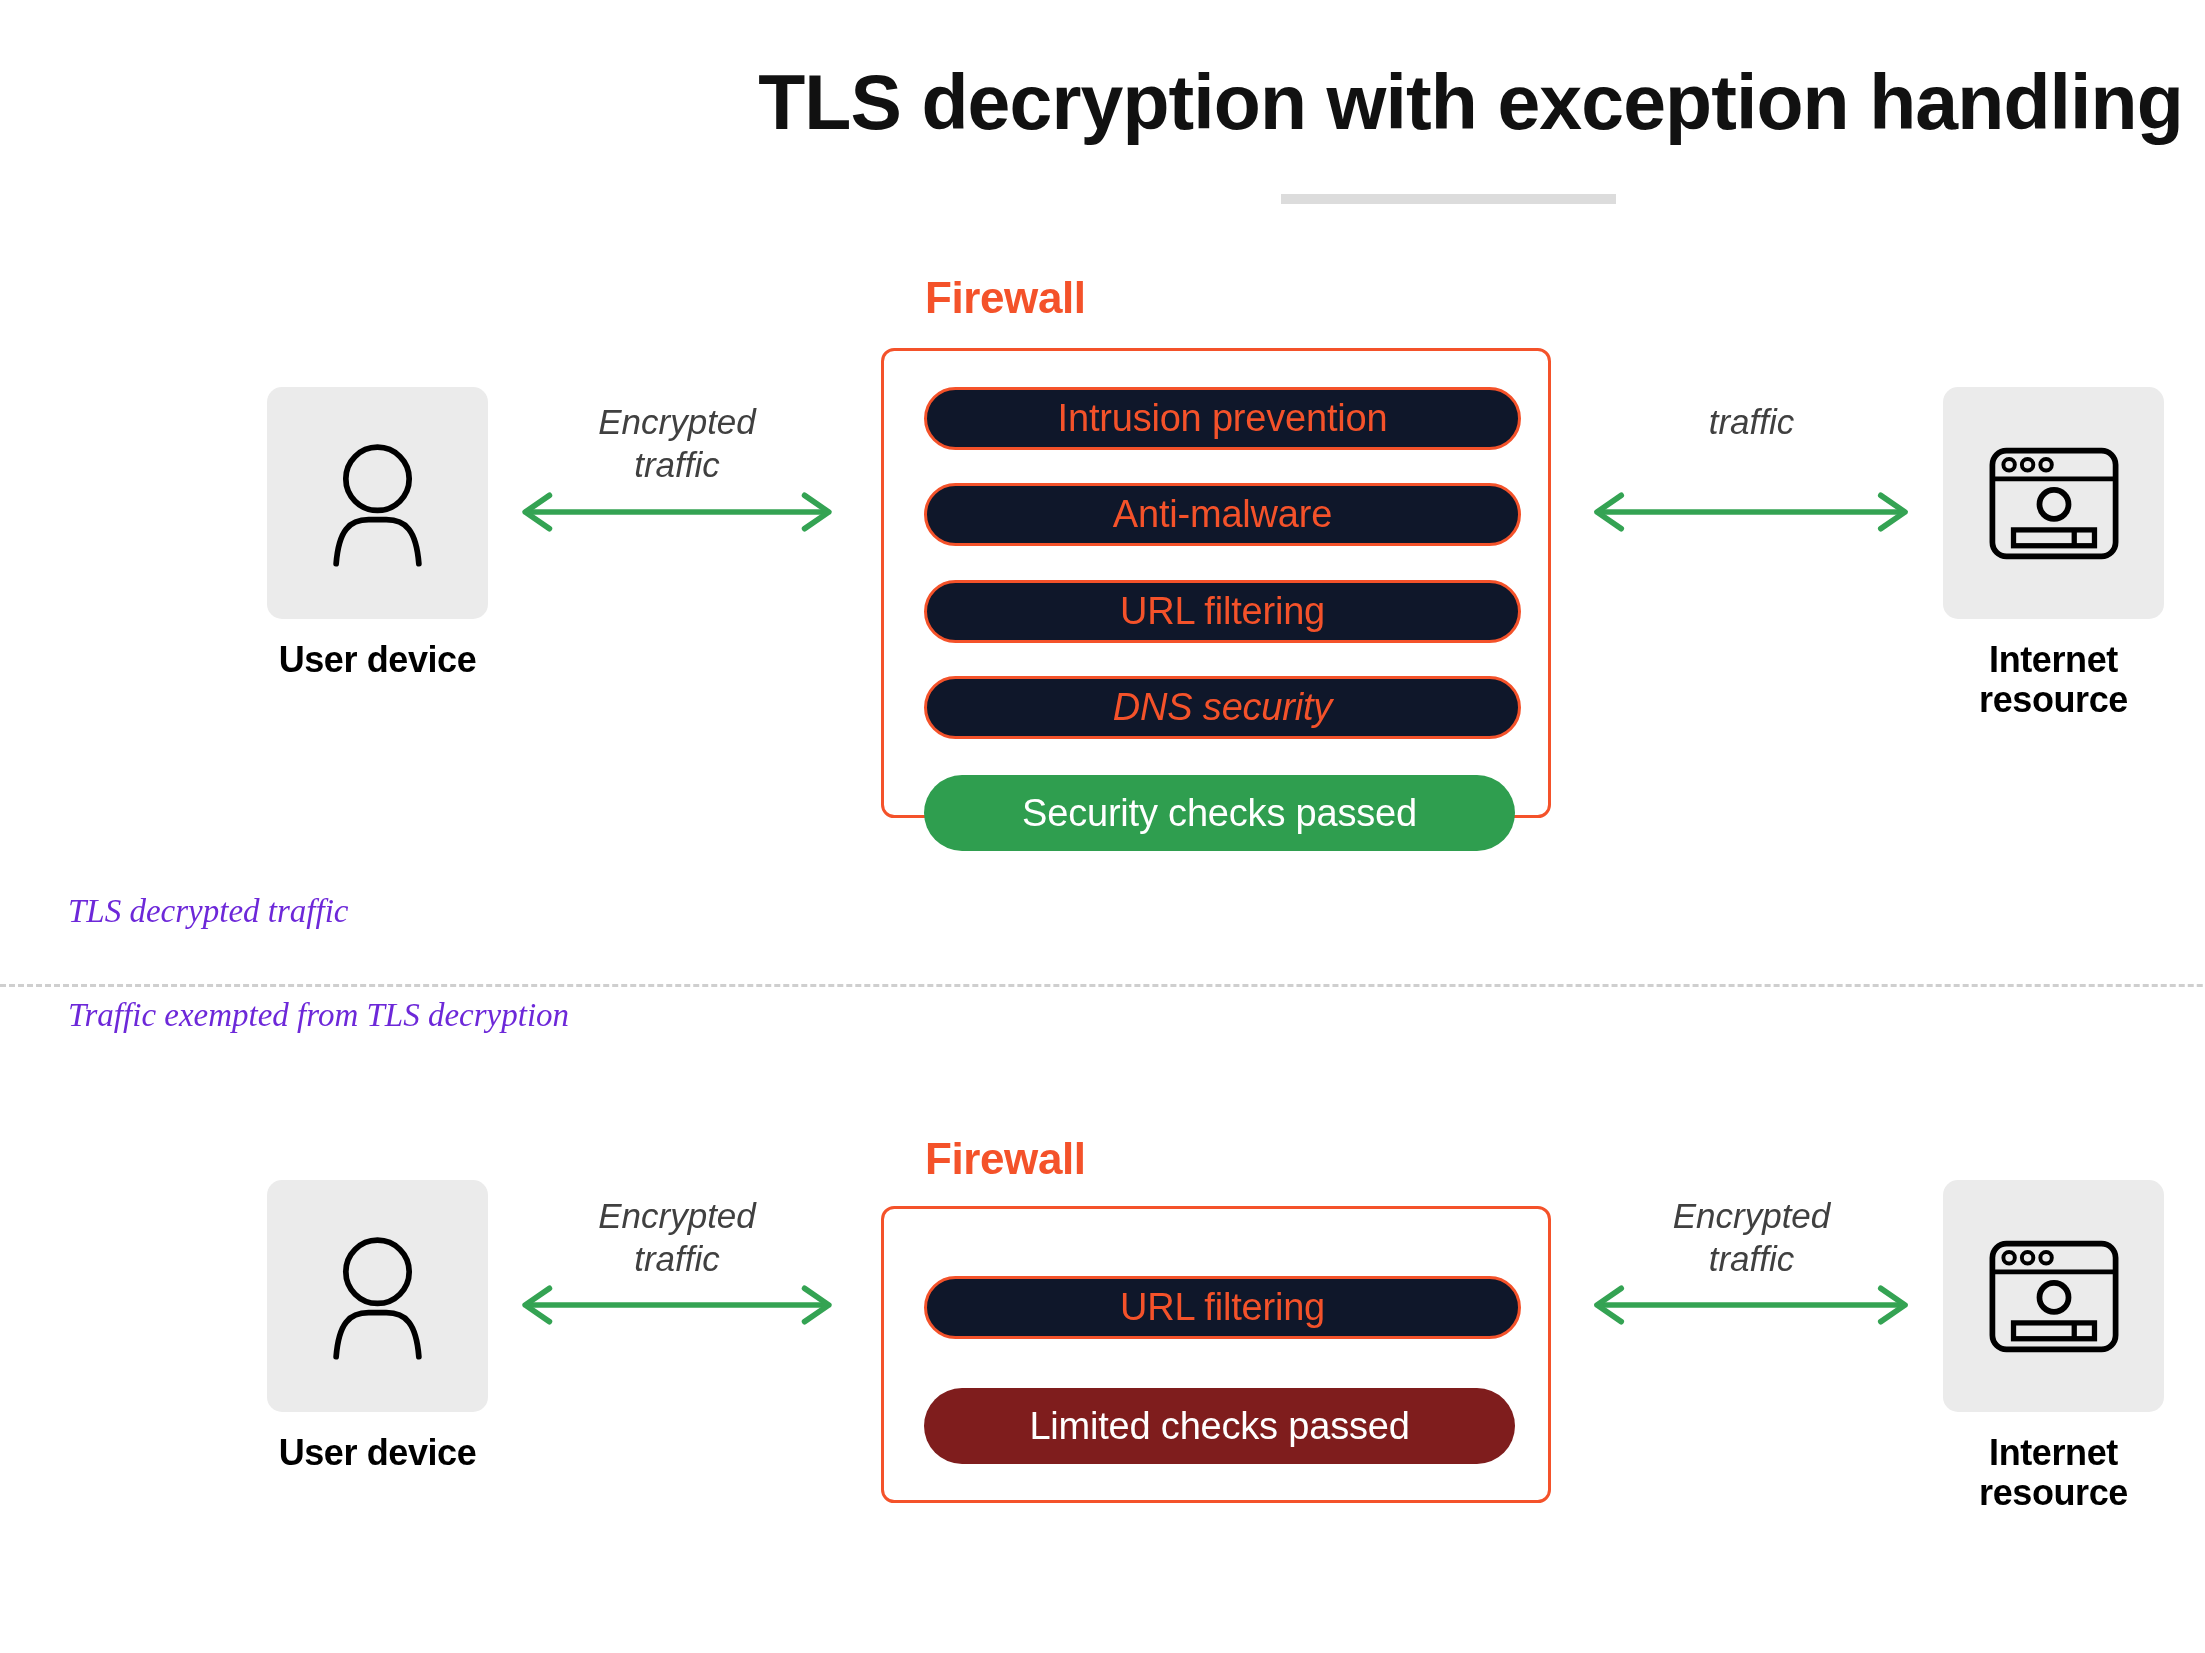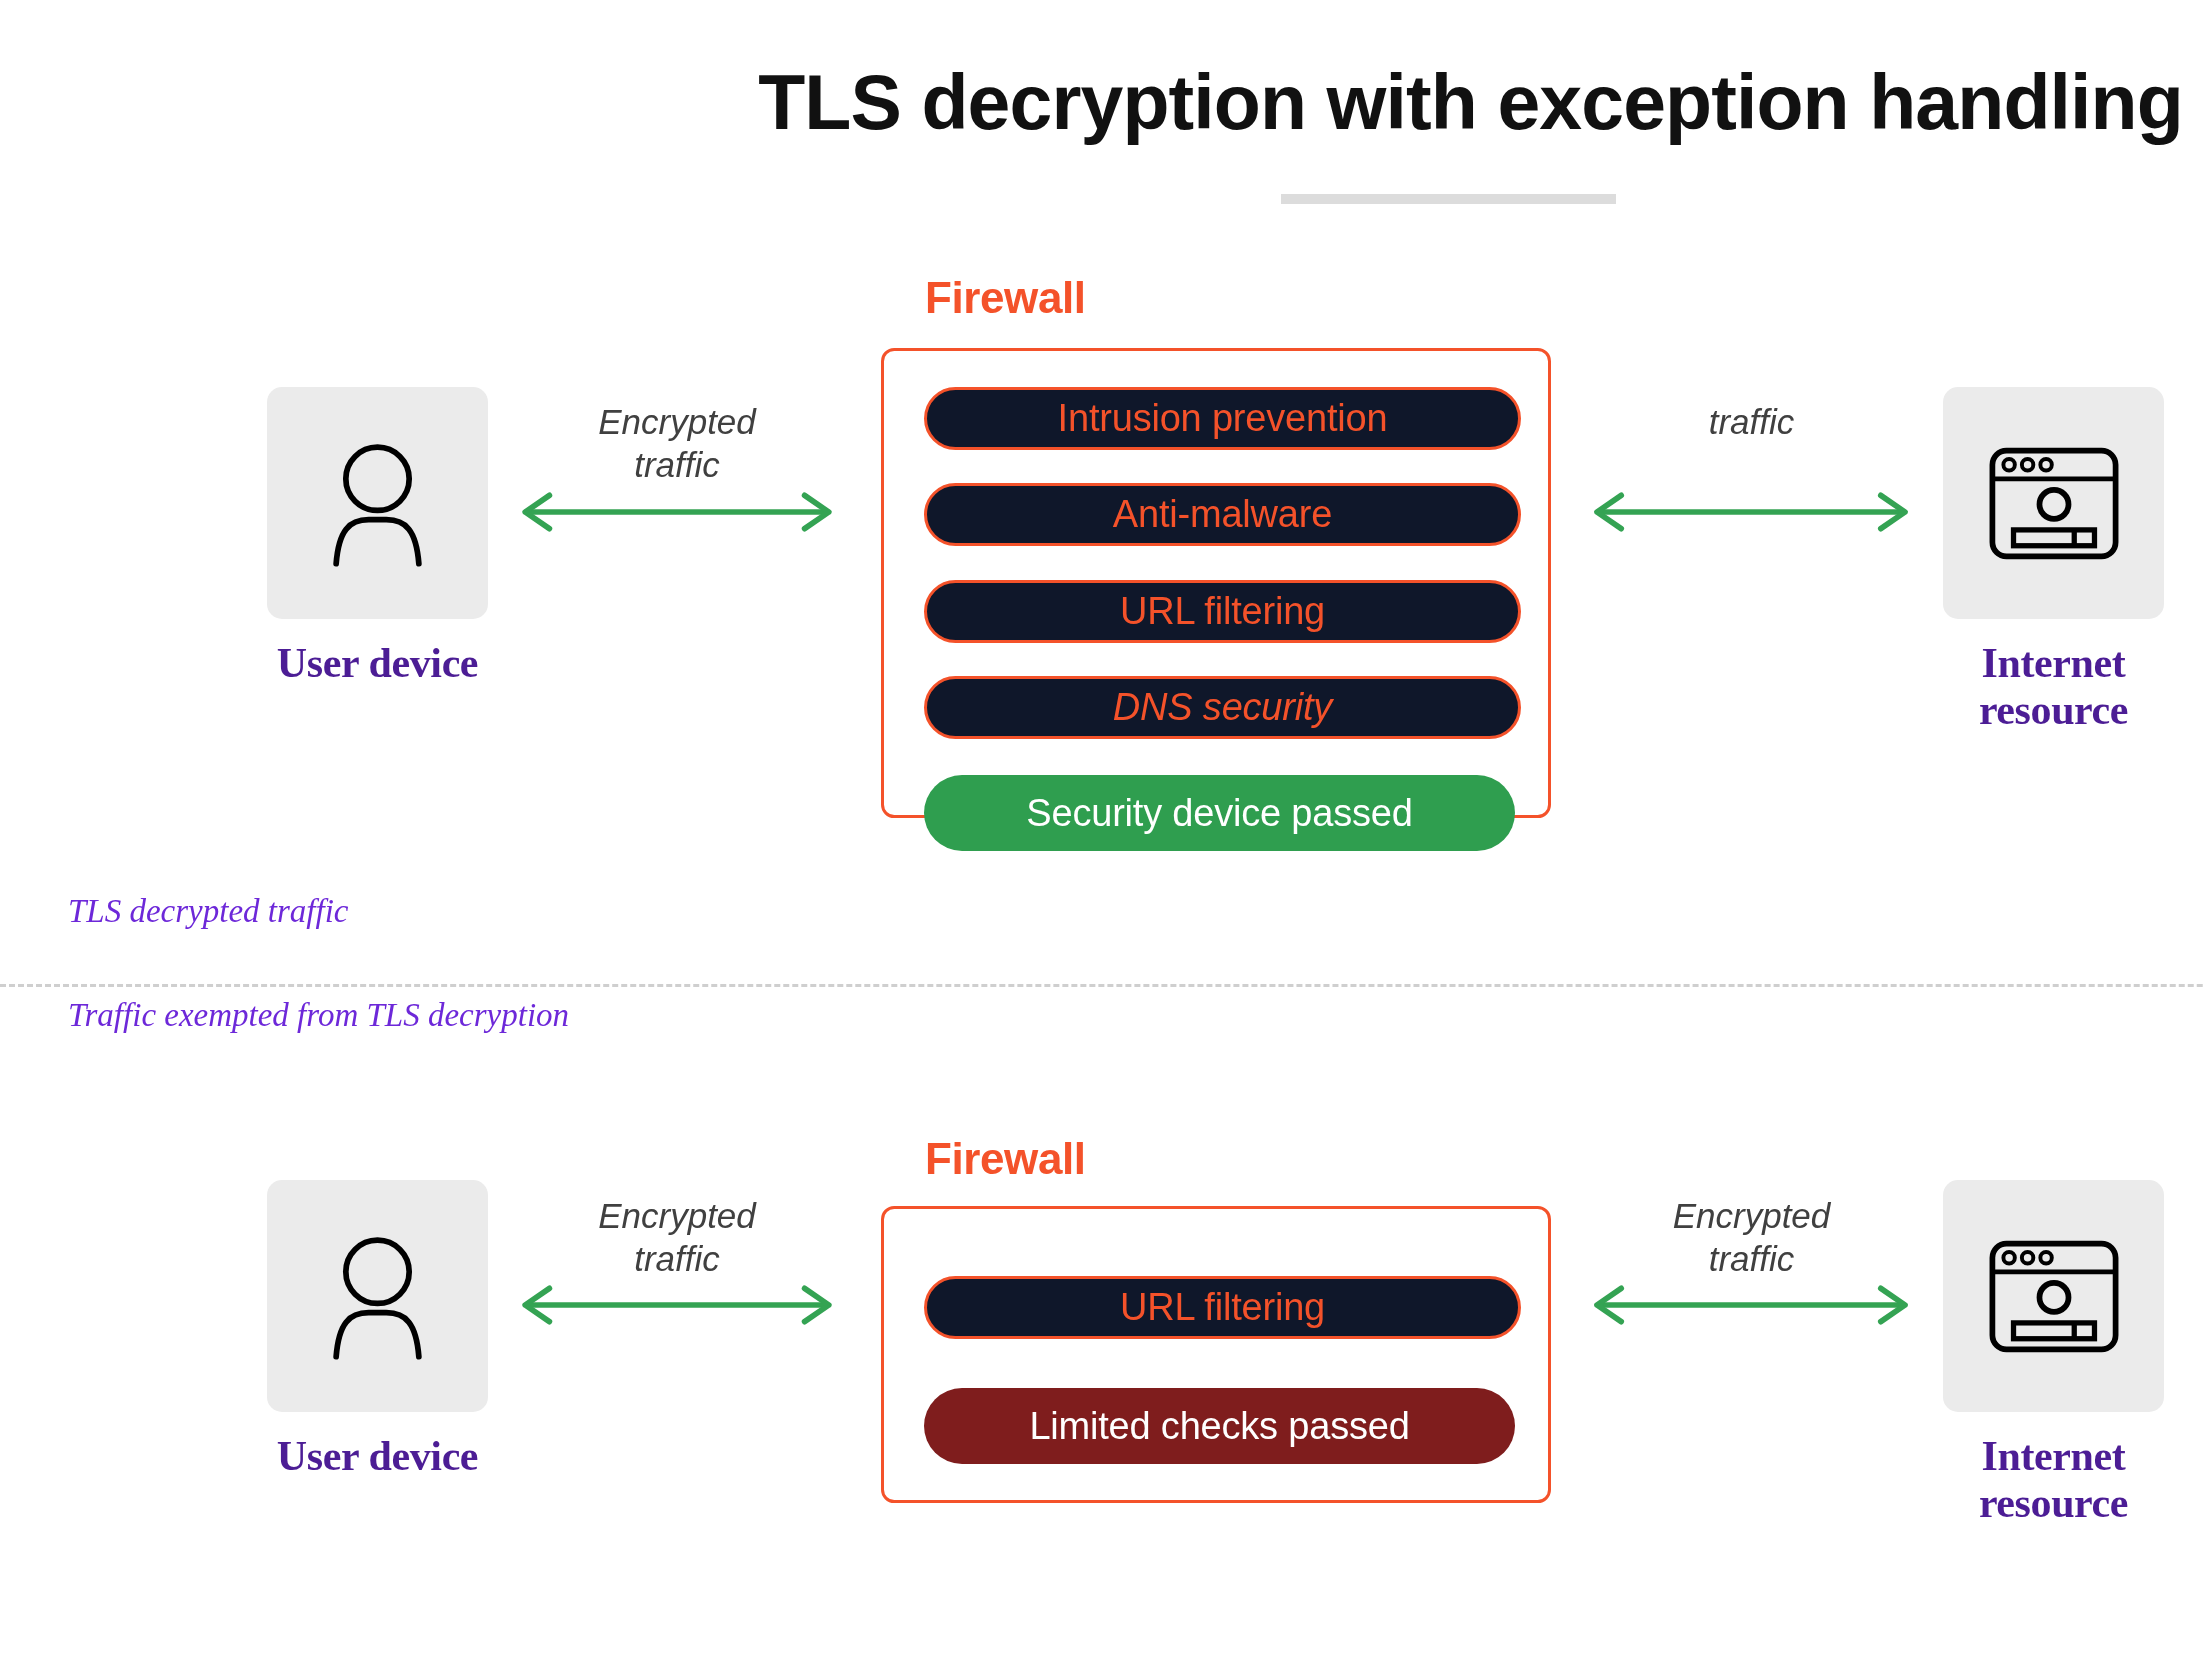--- a/index.html
+++ b/index.html
@@ -17,22 +17,22 @@
     position:absolute;left:1281px;top:194px;width:335px;height:9.7px;
     background:#dcdcdc;
   }
 
   
   .device-box{
     position:absolute;background:#ebebeb;border-radius:15px;
     display:flex;align-items:center;justify-content:center;
   }
   .device-label{
-    position:absolute;text-align:center;font-size:42px;font-weight:700;
-    color:#4c1d95;line-height:1.12;letter-spacing:-0.4px;font-family:Liberation Serif, serif;
+    position:absolute;text-align:center;font-size:36px;font-weight:700;
+    color:#000000;line-height:1.12;letter-spacing:-0.4px;
   }
 
   .fw-title{
     position:absolute;text-align:left;font-size:44px;font-weight:700;
     color:#F4522A;letter-spacing:-0.4px;
   }
   .fw-box{
     position:absolute;border:3.1px solid #F4522A;border-radius:13.2px;
     background:transparent;
   }
@@ -89,21 +89,21 @@
   </svg>
 </div>
 
 <div class="fw-title" style="left:925px;top:273px;width:591px;">Firewall</div>
 <div class="fw-box" style="left:881px;top:348px;width:664px;height:464px;"></div>
 
 <div class="pill" style="left:924px;top:387px;width:591px;height:57px;">Intrusion prevention</div>
 <div class="pill" style="left:924px;top:483px;width:591px;height:57px;">Anti-malware</div>
 <div class="pill" style="left:924px;top:580px;width:591px;height:57px;">URL filtering</div>
 <div class="pill" style="left:924px;top:676px;width:591px;height:57px;font-style:italic;">DNS security</div>
-<div class="badge green" style="left:924px;top:775px;width:591px;height:76px;">Security device passed</div>
+<div class="badge green" style="left:924px;top:775px;width:591px;height:76px;">Security checks passed</div>
 
 <div class="traffic-label" style="left:1575px;top:401px;width:353px;">
   <div>traffic</div>
 </div>
 <div class="arrow-wrap" style="left:1588px;top:490px;">
   <svg width="326" height="44" viewBox="0 0 740 100">
     <line x1="20" y1="50" x2="720" y2="50" stroke="#34A353" stroke-width="13"></line>
     <polyline points="75,12 20,50 75,88" fill="none" stroke="#34A353" stroke-width="13" stroke-linecap="round" stroke-linejoin="round"></polyline>
     <polyline points="665,12 720,50 665,88" fill="none" stroke="#34A353" stroke-width="13" stroke-linecap="round" stroke-linejoin="round"></polyline>
   </svg>

